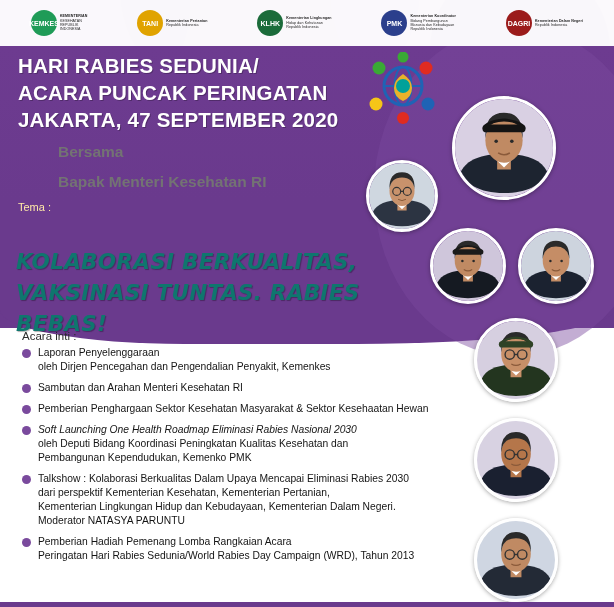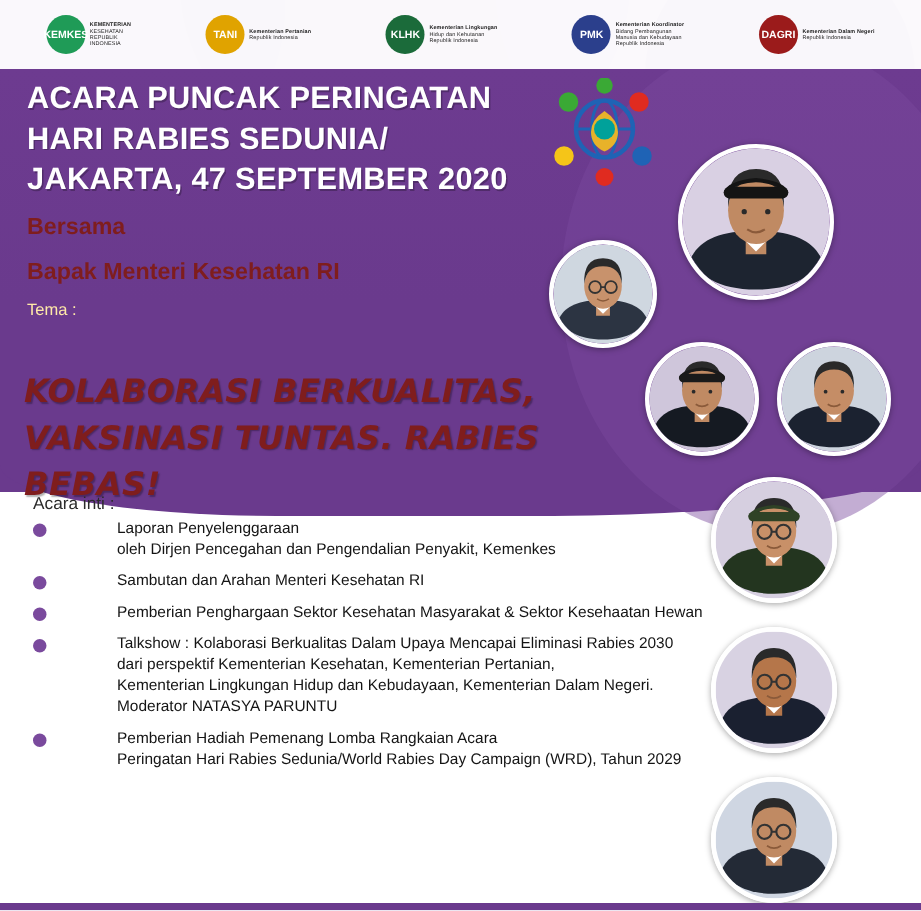--- a/index.html
+++ b/index.html
@@ -110,40 +110,41 @@
     font-weight: bold;
     letter-spacing: 0.2px;
     line-height: 1.32;
     text-shadow: 1px 1px 0 rgba(0,0,0,.25);
   }
   .headline .l.italic { font-style: italic; font-size: 19.5px; }
   .bersama {
     margin-top: 9px;
     font-size: 15.5px;
     font-weight: bold;
-    color: #7f1d1d;
+    color: #737373;
     line-height: 1.35;
+    margin-left: 40px;
   }
   .tema-label {
     margin-top: 8px;
     font-size: 11px;
     color: #ffe9a8;
     font-weight: normal;
   }
 
   
   .tagline {
     position: absolute;
     left: 16px; top: 246px;
     width: 420px;
     z-index: 7;
   }
   .tagline div {
     font-family: "DejaVu Sans", sans-serif;
-    color: #7f1d1d;
+    color: #0f766e;
     font-weight: bold;
     font-style: italic;
     font-size: 21.5px;
     line-height: 1.45;
     letter-spacing: .3px;
     text-shadow: 1px 1px 1px rgba(0,0,0,.3);
   }
 
   
   .wrd-logo {
@@ -194,21 +195,21 @@
     width: 9px; height: 9px;
     border-radius: 50%;
     background: #7a4a9d;
     margin-top: 3px;
   }
   .item-body {
     font-size: 10.3px;
     line-height: 1.36;
     color: #141414;
   }
-  .item-body .ln { display: block; margin-left: 40px; }
+  .item-body .ln { display: block; }
   .item-body .ital { font-style: italic; }
 
   
   .bottom-band {
     position: absolute;
     left: 0; bottom: 0;
     width: 614px; height: 5px;
     background: #6a3a8d;
     z-index: 9;
   }
@@ -264,22 +265,22 @@
       <div class="logo-item">
         <div class="logo-mark" style="background: rgb(155, 27, 27);">DAGRI</div>
         <div class="logo-text">
           <div>Kementerian Dalam Negeri</div>
           <div class="l2">Republik Indonesia</div>
         </div>
       </div>
     </div>
 
   <div class="headline">
+    <div class="l">HARI  RABIES SEDUNIA/</div>
     <div class="l">ACARA PUNCAK PERINGATAN</div>
-    <div class="l">HARI  RABIES SEDUNIA/</div>
     <div class="l">JAKARTA, 47 SEPTEMBER 2020</div>
     <div class="bersama">Bersama</div>
     <div class="bersama">Bapak Menteri Kesehatan RI</div>
     <div class="tema-label">Tema :</div>
   </div>
 
   <div class="wrd-logo">
     <svg viewBox="0 0 74 74" width="74" height="74" aria-hidden="true">
       <circle cx="37" cy="34" r="19" fill="none" stroke="#1f63b5" stroke-width="3"></circle>
       <ellipse cx="37" cy="34" rx="8.5" ry="19" fill="none" stroke="#1f63b5" stroke-width="2"></ellipse>
@@ -318,31 +319,39 @@
         </div>
         <div class="item">
           <div class="bullet"></div>
           <div class="item-body">
             <span class="ln">Pemberian Penghargaan Sektor Kesehatan Masyarakat &amp; Sektor Kesehaatan Hewan</span>
           </div>
         </div>
         <div class="item">
           <div class="bullet"></div>
           <div class="item-body">
+            <span class="ln ital">Soft Launching One Health Roadmap Eliminasi  Rabies Nasional 2030</span>
+            <span class="ln">oleh Deputi Bidang Koordinasi Peningkatan Kualitas Kesehatan dan</span>
+            <span class="ln">Pembangunan Kependudukan, Kemenko PMK</span>
+          </div>
+        </div>
+        <div class="item">
+          <div class="bullet"></div>
+          <div class="item-body">
             <span class="ln">Talkshow : Kolaborasi Berkualitas Dalam Upaya Mencapai Eliminasi Rabies 2030</span>
             <span class="ln">dari perspektif Kementerian Kesehatan, Kementerian Pertanian,</span>
             <span class="ln">Kementerian Lingkungan Hidup dan Kebudayaan, Kementerian Dalam Negeri.</span>
             <span class="ln">Moderator NATASYA PARUNTU</span>
           </div>
         </div>
         <div class="item">
           <div class="bullet"></div>
           <div class="item-body">
             <span class="ln">Pemberian Hadiah Pemenang Lomba Rangkaian Acara</span>
-            <span class="ln">Peringatan Hari Rabies Sedunia/World Rabies Day Campaign (WRD), Tahun 2029</span>
+            <span class="ln">Peringatan Hari Rabies Sedunia/World Rabies Day Campaign (WRD), Tahun 2013</span>
           </div>
         </div>
       </div>
   </div>
 
   <div id="portraits">
       <div class="portrait p1">
   <svg class="pt-face" viewBox="0 0 100 100" preserveAspectRatio="xMidYMid slice" aria-hidden="true">
     <rect width="100" height="100" fill="#d9d0e3"></rect>
     <path d="M50 96 c-26 0 -40 -10 -44 -22 c6 -12 20 -18 44 -18 c24 0 38 6 44 18 c-4 12 -18 22 -44 22 z" fill="#1d2430"></path>

